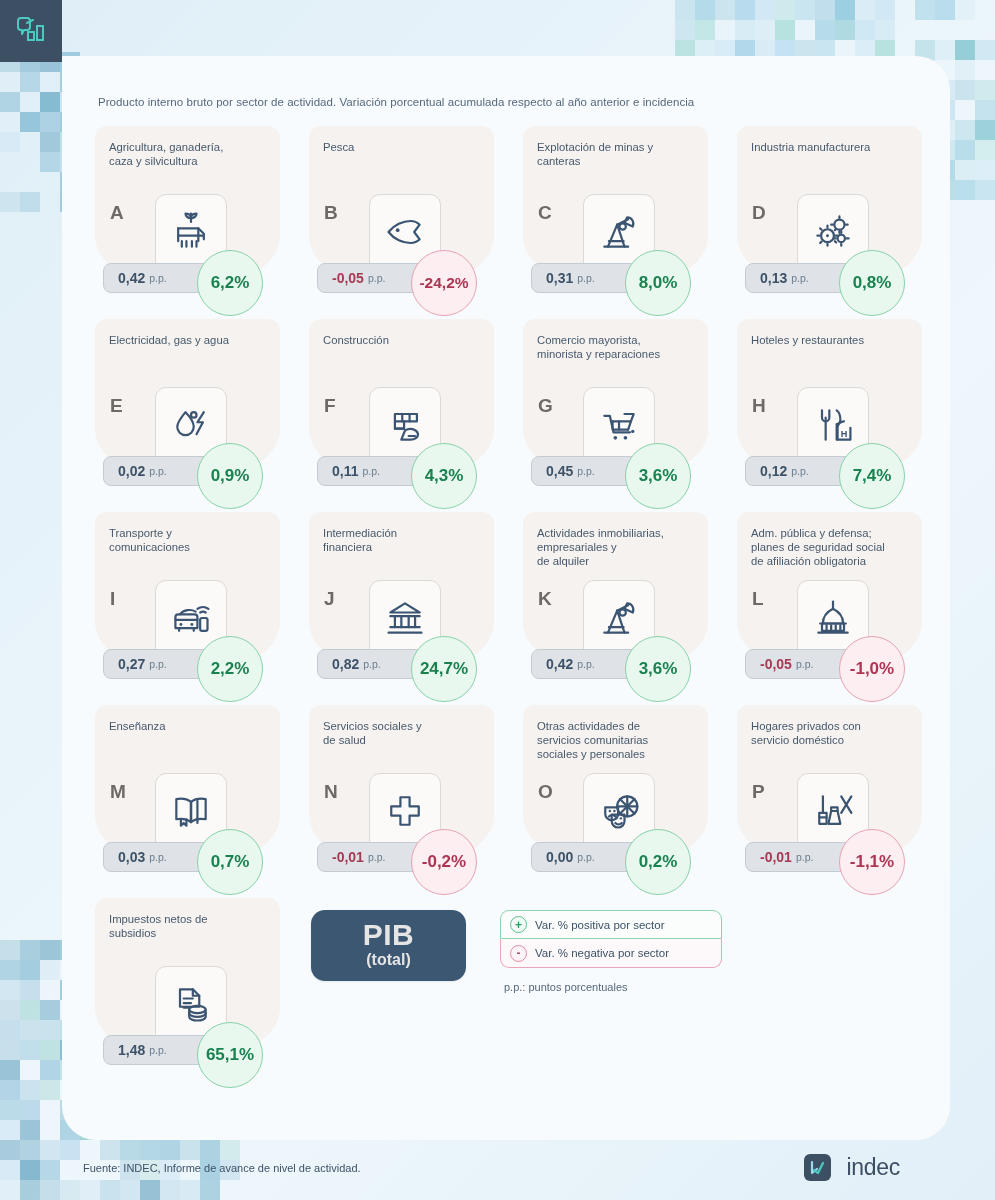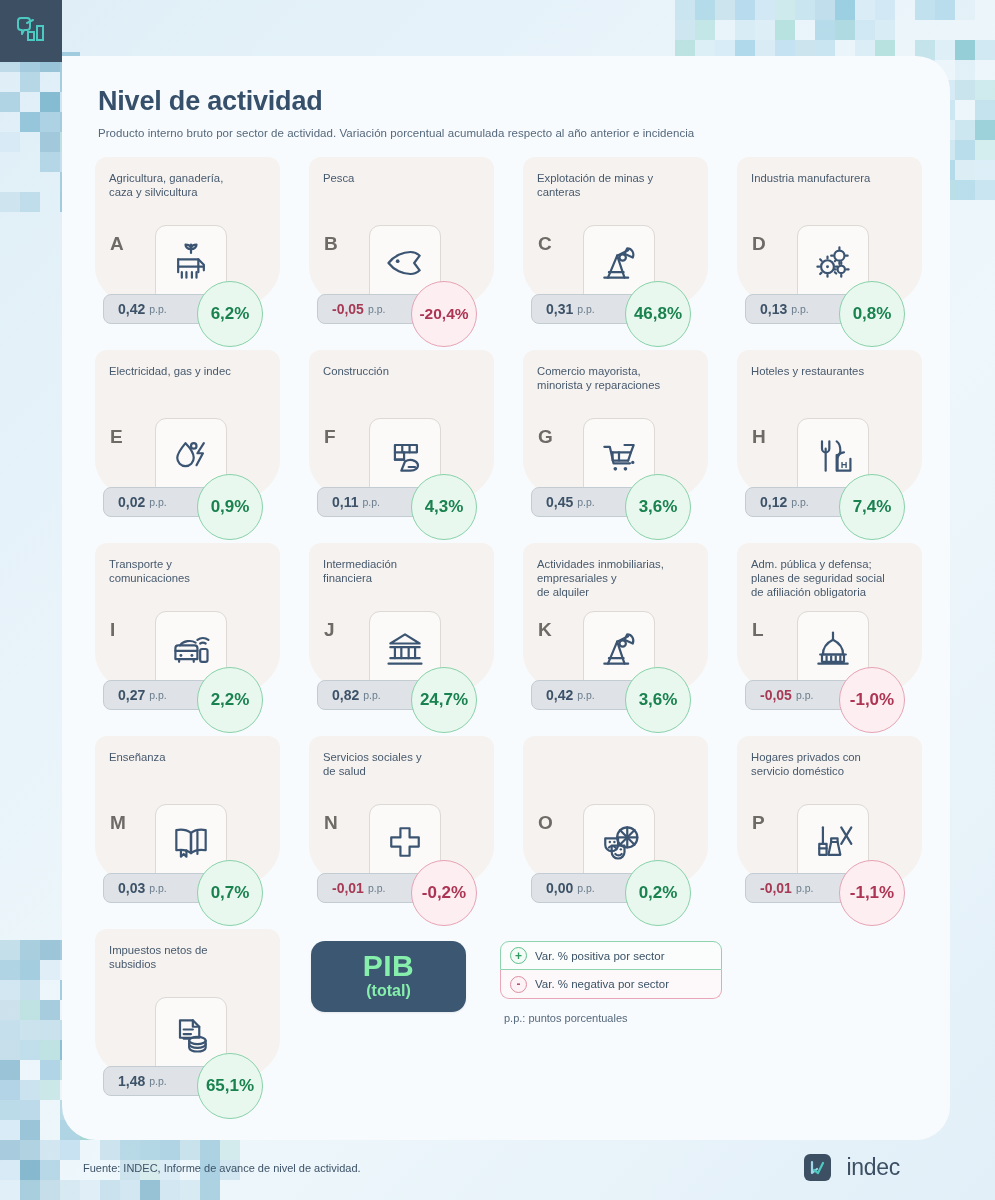--- a/index.html
+++ b/index.html
@@ -198,21 +198,21 @@
   #pib-box {
     width: 155px;
     margin-left: 31px;
     margin-top: 12px;
     border-radius: 14px;
     overflow: hidden;
     box-shadow: 0 1px 2px rgba(0,0,0,.08);
   }
   #pib-head {
     background: #3b5772;
-    color: #86efac;
+    color: #e5e5e5;
     text-align: center;
     padding: 10px 0 12px 0;
   }
   #pib-label {
     font-size: 30px;
     font-weight: bold;
     line-height: 30px;
     letter-spacing: .5px;
   }
   #pib-sub {
@@ -607,21 +607,20 @@
       <path d="M7 4 h6 a3 3 0 0 1 3 3 v6 a3 3 0 0 1 -3 3 h-3 l-2 4 v-4 h-1 a3 3 0 0 1 -3 -3 v-6 a3 3 0 0 1 3 -3 z" fill="none" stroke="#4cc9c0" stroke-width="2" stroke-linejoin="round"></path>
       <line x1="13" y1="9" x2="19" y2="6" stroke="#4cc9c0" stroke-width="2" stroke-linecap="round"></line>
       <rect x="14" y="18" width="6" height="8" fill="none" stroke="#4cc9c0" stroke-width="2"></rect>
       <rect x="23" y="12" width="6" height="14" fill="none" stroke="#4cc9c0" stroke-width="2"></rect>
     </svg>
   </div>
 
 
   <div id="panel">
 
-    <h1 id="page-title">Nivel de actividad</h1>
     <p id="page-subtitle">Producto interno bruto por sector de actividad. Variación porcentual acumulada respecto al año anterior e incidencia</p>
 
     <div id="cards-grid">
         <div class="card">
           <div class="card-bg"></div>
           <div class="card-title">Agricultura, ganadería,<br>caza y silvicultura</div>
           <div class="card-letter">A</div>
           <div class="icon-box">
             <svg width="44" height="44" viewBox="0 0 48 48" fill="none" stroke="#3b5472" stroke-width="2.4" stroke-linecap="round" stroke-linejoin="round">
               <path d="M24 4 v9"></path>
@@ -648,42 +647,42 @@
           <div class="icon-box">
             <svg width="44" height="44" viewBox="0 0 48 48" fill="none" stroke="#3b5472" stroke-width="2.4" stroke-linecap="round" stroke-linejoin="round">
               <path d="M6 24 c6 -8 16 -12 24 -12 c5 0 8 2 10 4 l-6 8 l6 8 c-2 2 -5 4 -10 4 c-8 0 -18 -4 -24 -12 z"></path>
               <circle cx="16" cy="22" r="2" fill="#3b5472" stroke="none"></circle>
             </svg>
           </div>
           <div class="pp-pill">
             <span class="pp-value neg">-0,05</span>
             <span class="pp-unit">p.p.</span>
           </div>
-          <div class="pct-circle neg wide">-20,4%</div>
+          <div class="pct-circle neg wide">-24,2%</div>
         </div>
         <div class="card">
           <div class="card-bg"></div>
           <div class="card-title">Explotación de minas y<br>canteras</div>
           <div class="card-letter">C</div>
           <div class="icon-box">
             <svg width="44" height="44" viewBox="0 0 48 48" fill="none" stroke="#3b5472" stroke-width="2.4" stroke-linecap="round" stroke-linejoin="round">
               <path d="M8 40 h26"></path>
               <path d="M12 40 L22 16"></path>
               <path d="M30 40 L22 16"></path>
               <path d="M13 34 h16"></path>
               <path d="M22 16 L34 10"></path>
               <circle cx="28" cy="18" r="3.5"></circle>
               <path d="M33 8 c5 0 8 5 6 10 l-9 -4 z"></path>
             </svg>
           </div>
           <div class="pp-pill">
             <span class="pp-value">0,31</span>
             <span class="pp-unit">p.p.</span>
           </div>
-          <div class="pct-circle pos">46,8%</div>
+          <div class="pct-circle pos">8,0%</div>
         </div>
         <div class="card">
           <div class="card-bg"></div>
           <div class="card-title">Industria manufacturera</div>
           <div class="card-letter">D</div>
           <div class="icon-box">
             <svg width="44" height="44" viewBox="0 0 48 48" fill="none" stroke="#3b5472" stroke-width="2.4" stroke-linecap="round" stroke-linejoin="round">
               <circle cx="18" cy="28" r="7"></circle>
               <circle cx="18" cy="28" r="1.6" fill="#3b5472" stroke="none"></circle>
               <path d="M18 19 v-2 M18 39 v-2 M9 28 h-2 M29 28 h-2 M11.5 21.5 l-1.5 -1.5 M26 34 l1.5 1.5 M11.5 34.5 l-1.5 1.5 M26 22 l1.5 -1.5"></path>
@@ -694,21 +693,21 @@
             </svg>
           </div>
           <div class="pp-pill">
             <span class="pp-value">0,13</span>
             <span class="pp-unit">p.p.</span>
           </div>
           <div class="pct-circle pos">0,8%</div>
         </div>
         <div class="card">
           <div class="card-bg"></div>
-          <div class="card-title">Electricidad, gas y indec</div>
+          <div class="card-title">Electricidad, gas y agua</div>
           <div class="card-letter">E</div>
           <div class="icon-box">
             <svg width="44" height="44" viewBox="0 0 48 48" fill="none" stroke="#3b5472" stroke-width="2.4" stroke-linecap="round" stroke-linejoin="round">
               <path d="M18 10 c6 6 9 11 9 16 a9 9 0 0 1 -18 0 c0 -5 4 -10 9 -16 z"></path>
               <circle cx="27" cy="13" r="3"></circle>
               <path d="M38 10 l-7 11 h6 l-7 13"></path>
             </svg>
           </div>
           <div class="pp-pill">
             <span class="pp-value">0,02</span>
@@ -889,20 +888,21 @@
             </svg>
           </div>
           <div class="pp-pill">
             <span class="pp-value neg">-0,01</span>
             <span class="pp-unit">p.p.</span>
           </div>
           <div class="pct-circle neg">-0,2%</div>
         </div>
         <div class="card">
           <div class="card-bg"></div>
+          <div class="card-title">Otras actividades de<br>servicios comunitarias<br>sociales y personales</div>
           <div class="card-letter">O</div>
           <div class="icon-box">
             <svg width="44" height="44" viewBox="0 0 48 48" fill="none" stroke="#3b5472" stroke-width="2.4" stroke-linecap="round" stroke-linejoin="round">
               <path d="M9 20 h14 v7 a7 7 0 0 1 -14 0 z"></path>
               <circle cx="14" cy="24" r="1.3" fill="#3b5472" stroke="none"></circle>
               <circle cx="19" cy="24" r="1.3" fill="#3b5472" stroke="none"></circle>
               <path d="M13 30 c2 -2 5 -2 7 0"></path>
               <path d="M16 28 h14 v7 a7 7 0 0 1 -14 0 z"></path>
               <circle cx="21" cy="32" r="1.3" fill="#3b5472" stroke="none"></circle>
               <circle cx="26" cy="32" r="1.3" fill="#3b5472" stroke="none"></circle>

